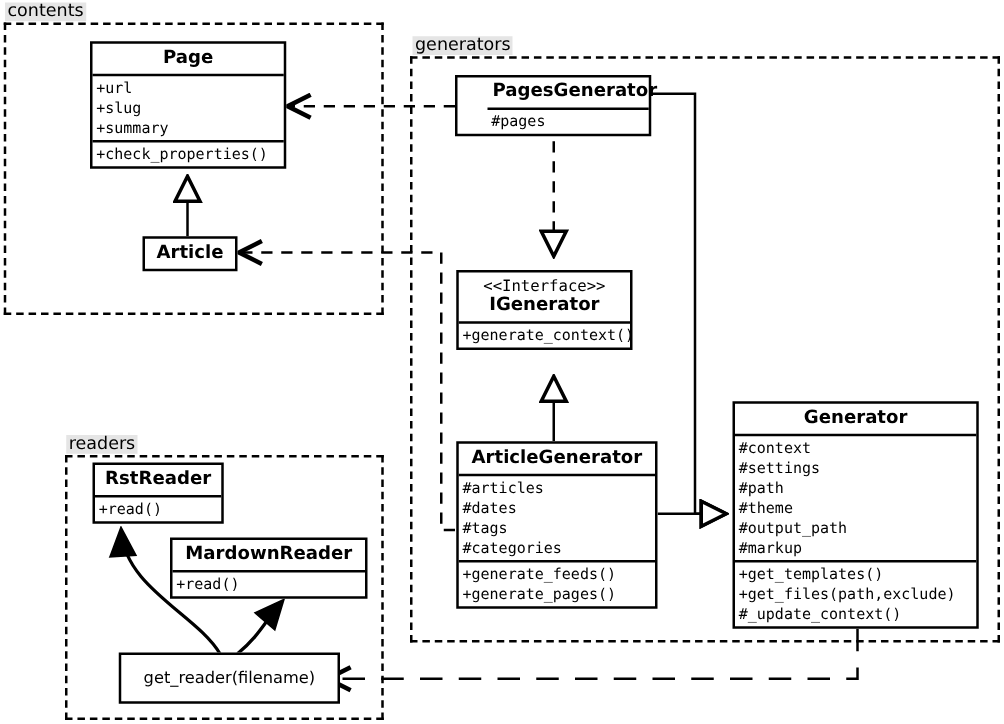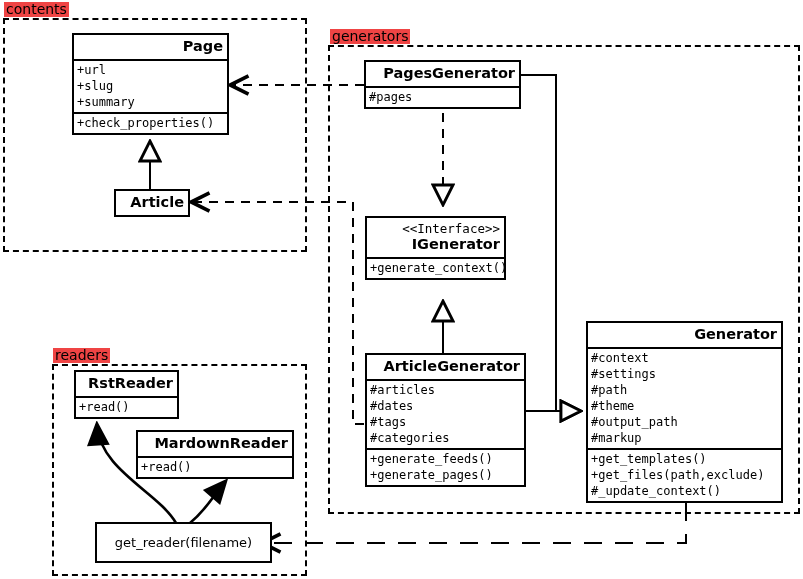--- a/index.html
+++ b/index.html
@@ -32,35 +32,35 @@
   .pkg {
     position: absolute;
     box-sizing: border-box;
     background: transparent;
   }
   .pkg-label {
     position: absolute;
     font-family: "DejaVu Sans", sans-serif;
     font-size: 14px;
     color: #000000;
-    background: #ef4444;
+    background: #e5e5e5;
     padding: 0 2px;
     white-space: nowrap;
     line-height: 15px;
   }
   
   .cls {
     position: absolute;
     box-sizing: border-box;
     border: 2px solid #000000;
     background: #ffffff;
     z-index: 5;
   }
   .cls .hdr {
-    text-align: right;
+    text-align: center;
     font-family: "DejaVu Sans", sans-serif;
     font-weight: bold;
     font-size: 14.5px;
     color: #000000;
     padding: 3px 4px 4px 4px;
     line-height: 17px;
     white-space: nowrap;
   }
   .cls .stereo {
     display: block;
@@ -179,21 +179,21 @@
     </div>
     <div class="sect">
       <div class="row">+check_properties()</div>
     </div>
   </div>
 
   <div class="cls" style="left:114px; top:189px; width:76px;">
     <div class="hdr">Article</div>
   </div>
 
-  <div class="cls" style="left:364px; top:60px; width:157px;">
+  <div class="cls" style="left:364px; top:60px; width:157px;padding-left:24px;">
     <div class="hdr">PagesGenerator</div>
     <div class="sect">
       <div class="row">#pages</div>
     </div>
   </div>
 
   <div class="cls" style="left:365px; top:216px; width:141px;">
     <div class="hdr">
       <span class="stereo">&lt;&lt;Interface&gt;&gt;</span>
       <span>IGenerator</span>

